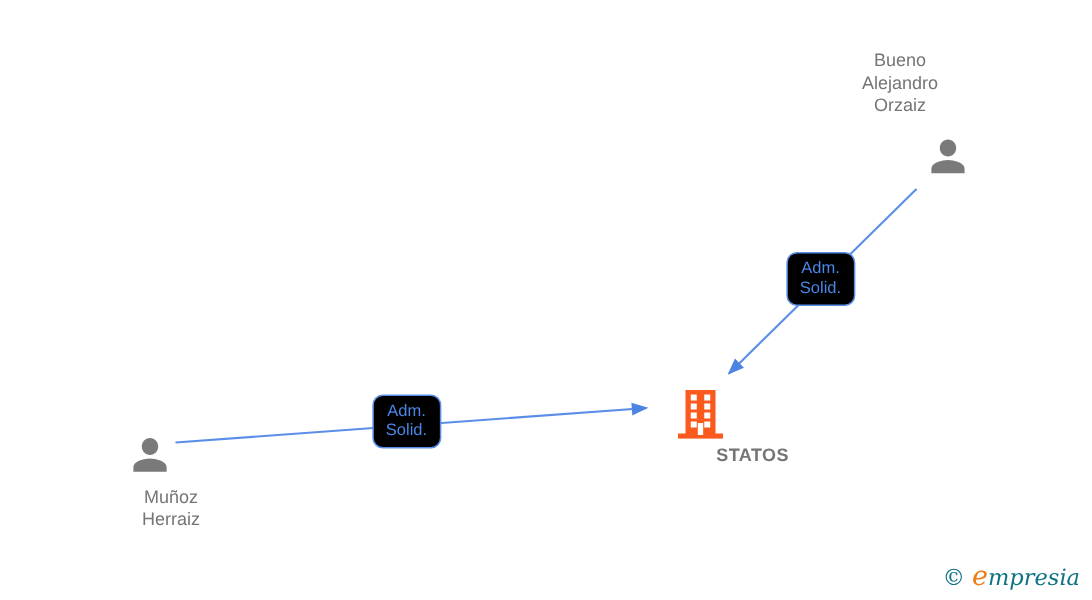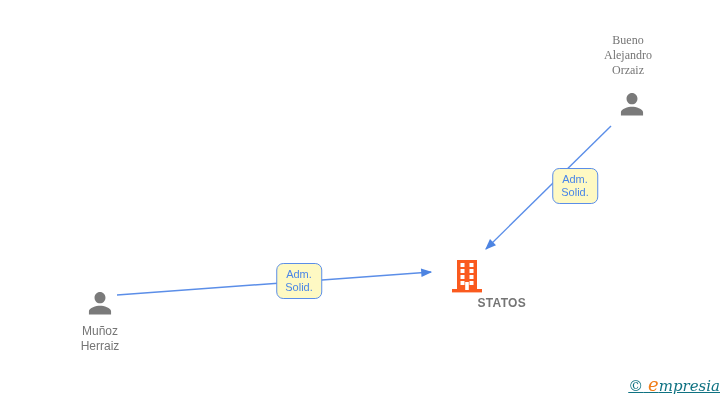--- a/index.html
+++ b/index.html
@@ -4,37 +4,37 @@
 <style>
   html,body{margin:0;padding:0;background:#ffffff;}
   .canvas{
     position:relative;width:728px;height:400px;background:#ffffff;overflow:hidden;
     font-family:"Liberation Sans", sans-serif;
   }
   .edges-layer{position:absolute;left:0;top:0;width:728px;height:400px;z-index:1;}
   .edge-line{stroke:#5b8ee8;stroke-width:1.4;fill:none;}
   .edge-label{
     position:absolute;transform:translate(-50%,-50%);
-    background:#fef9c3;border:1.5px solid #5b8ee8;border-radius:7px;
+    background:#000000;border:1.5px solid #5b8ee8;border-radius:7px;
     color:#4a86e8;font-size:11px;line-height:13px;padding:4px 8px;
-    text-align:center;z-index:3;white-space:nowrap;margin-left:28px;
+    text-align:center;z-index:3;white-space:nowrap;
   }
   .edge-label span{display:block;}
   .node-icon{position:absolute;z-index:2;}
   .person-icon svg{display:block;fill:#7a7a7a;}
   .company-icon svg{display:block;}
   .node-label{
     position:absolute;width:120px;text-align:center;color:#757575;
     font-size:12px;line-height:15px;z-index:2;
   }
   .node-label span{display:block;}
   .company-label{font-weight:bold;line-height:16px;letter-spacing:0.3px;text-align:right;}
   .brand{
     position:absolute;right:8px;bottom:5px;z-index:4;
-    font-family:"DejaVu Serif", serif;font-size:15px;color:#0f7282;text-decoration:underline;
+    font-family:"DejaVu Serif", serif;font-size:15px;color:#0f7282;
   }
   .brand .copy{font-style:normal;color:#0f7282;}
   .brand .b-init{font-style:italic;color:#f07c18;font-size:18px;}
   .brand .b-rest{font-style:italic;color:#0f7282;}
 </style>
 </head>
 <body>
 
 <div class="canvas">
 
@@ -50,21 +50,21 @@
 
   <div class="edge-label" style="left:547px;top:186px;">
     <span>Adm.</span>
     <span>Solid.</span>
   </div>
   <div class="edge-label" style="left:271px;top:281px;">
     <span>Adm.</span>
     <span>Solid.</span>
   </div>
 
-  <div class="node-label" style="left:568px;top:33px;font-family:Liberation Serif, serif;">
+  <div class="node-label" style="left:540px;top:33px;">
     <span>Bueno</span>
     <span>Alejandro</span>
     <span>Orzaiz</span>
   </div>
   <div class="node-icon person-icon" style="left:616px;top:88px;">
     <svg width="32" height="32" viewBox="0 0 24 24">
       <path d="M12 12.2c2.3 0 4.1-1.9 4.1-4.2S14.3 3.8 12 3.8 7.9 5.7 7.9 8s1.8 4.2 4.1 4.2zm0 1.8c-2.8 0-8.3 1.4-8.3 4.2v2.4h16.6v-2.4c0-2.8-5.5-4.2-8.3-4.2z"></path>
     </svg>
   </div>
 
@@ -89,21 +89,21 @@
   </div>
   <div class="node-label company-label" style="left:406px;top:295px;">
     <span>STATOS</span>
   </div>
 
   <div class="node-icon person-icon" style="left:84px;top:287px;">
     <svg width="32" height="32" viewBox="0 0 24 24">
       <path d="M12 12.2c2.3 0 4.1-1.9 4.1-4.2S14.3 3.8 12 3.8 7.9 5.7 7.9 8s1.8 4.2 4.1 4.2zm0 1.8c-2.8 0-8.3 1.4-8.3 4.2v2.4h16.6v-2.4c0-2.8-5.5-4.2-8.3-4.2z"></path>
     </svg>
   </div>
-  <div class="node-label" style="left:40px;top:324px;">
+  <div class="node-label" style="left:54px;top:324px;">
     <span>Muñoz</span>
     <span>Herraiz</span>
   </div>
 
   <div class="brand">
     <span class="copy">©</span>
     <span class="b-init">e</span><span class="b-rest">mpresia</span>
   </div>
 
 </div>

